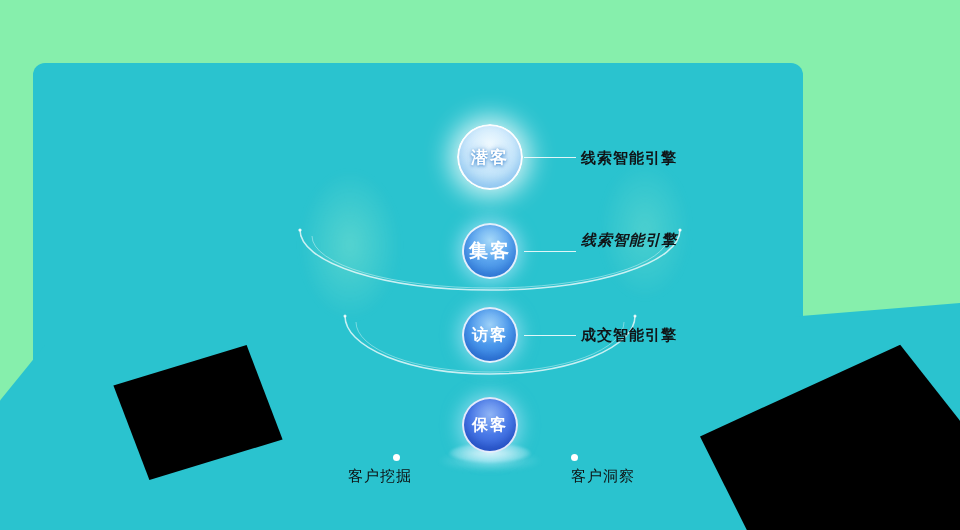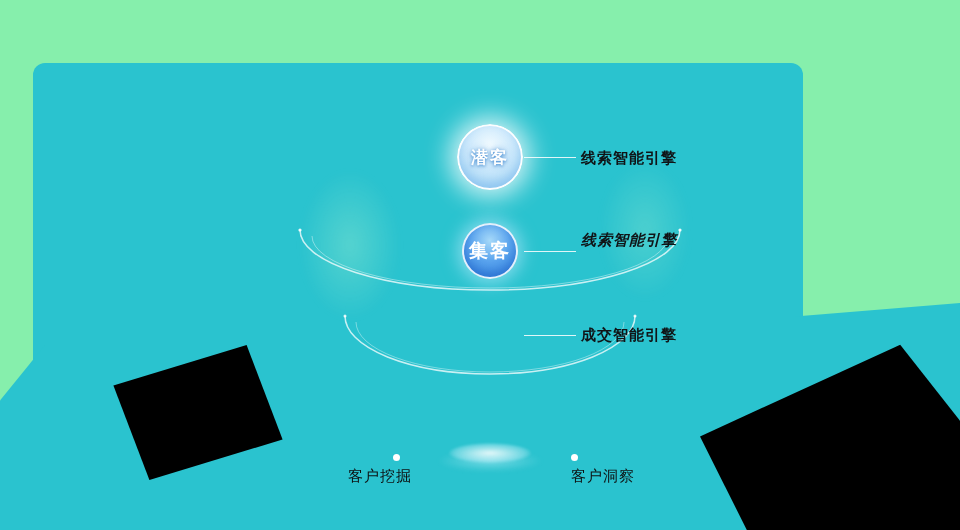--- a/index.html
+++ b/index.html
@@ -219,20 +219,26 @@
 
   <div class="pad2"></div>
   <div class="pad1"></div>
 
   <div class="bubble b1">
     <span>潜客</span>
   </div>
   <div class="bubble b2">
     <span>集客</span>
   </div>
+  <div class="bubble b3">
+    <span>访客</span>
+  </div>
+  <div class="bubble b4">
+    <span>保客</span>
+  </div>
 
   <div class="connector c1"></div>
   <div class="connector c2"></div>
   <div class="connector c3"></div>
   <div class="engine e1">线索智能引擎</div>
   <div class="engine e2">线索智能引擎</div>
   <div class="engine e3">成交智能引擎</div>
 
   <div class="dot d1"></div>
   <div class="dot d2"></div>

